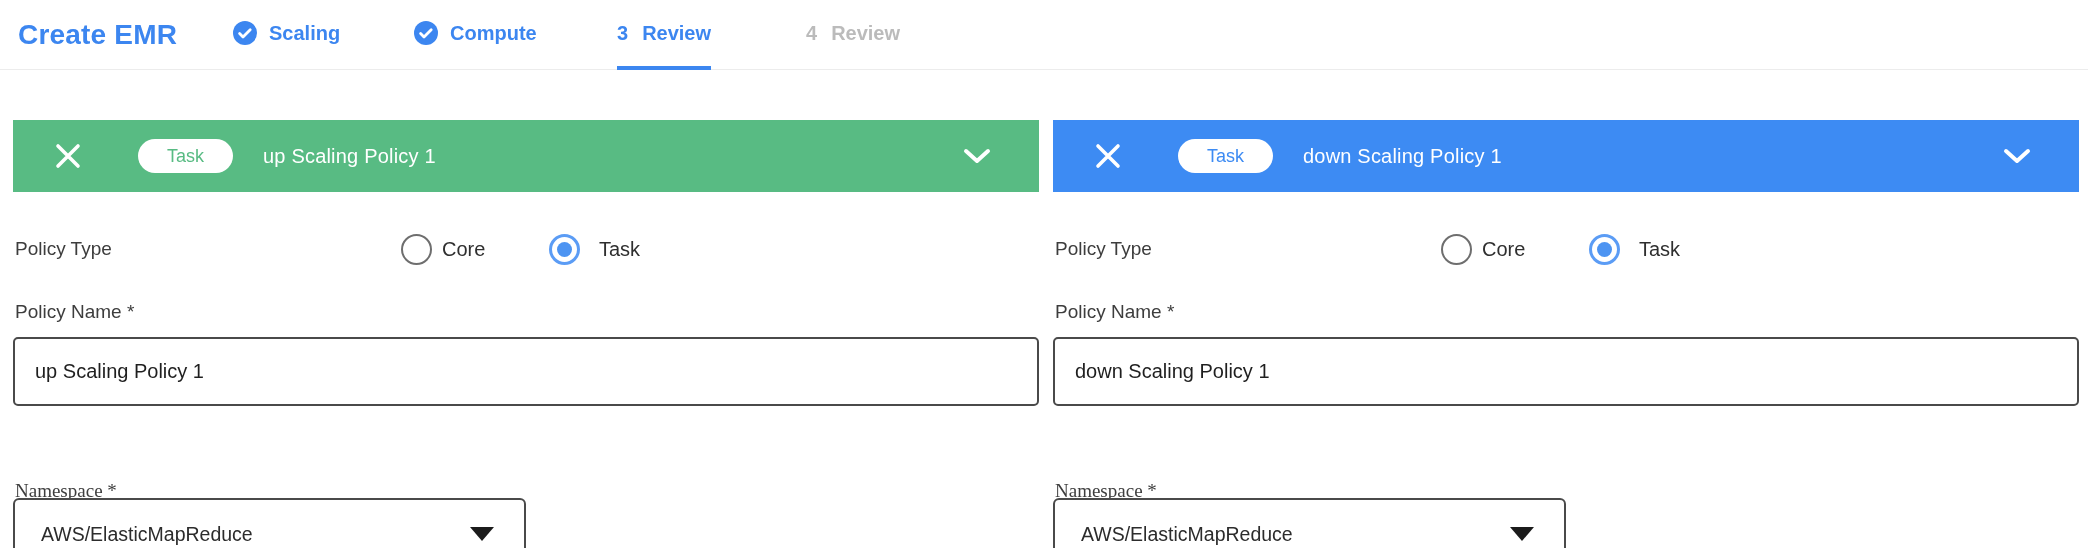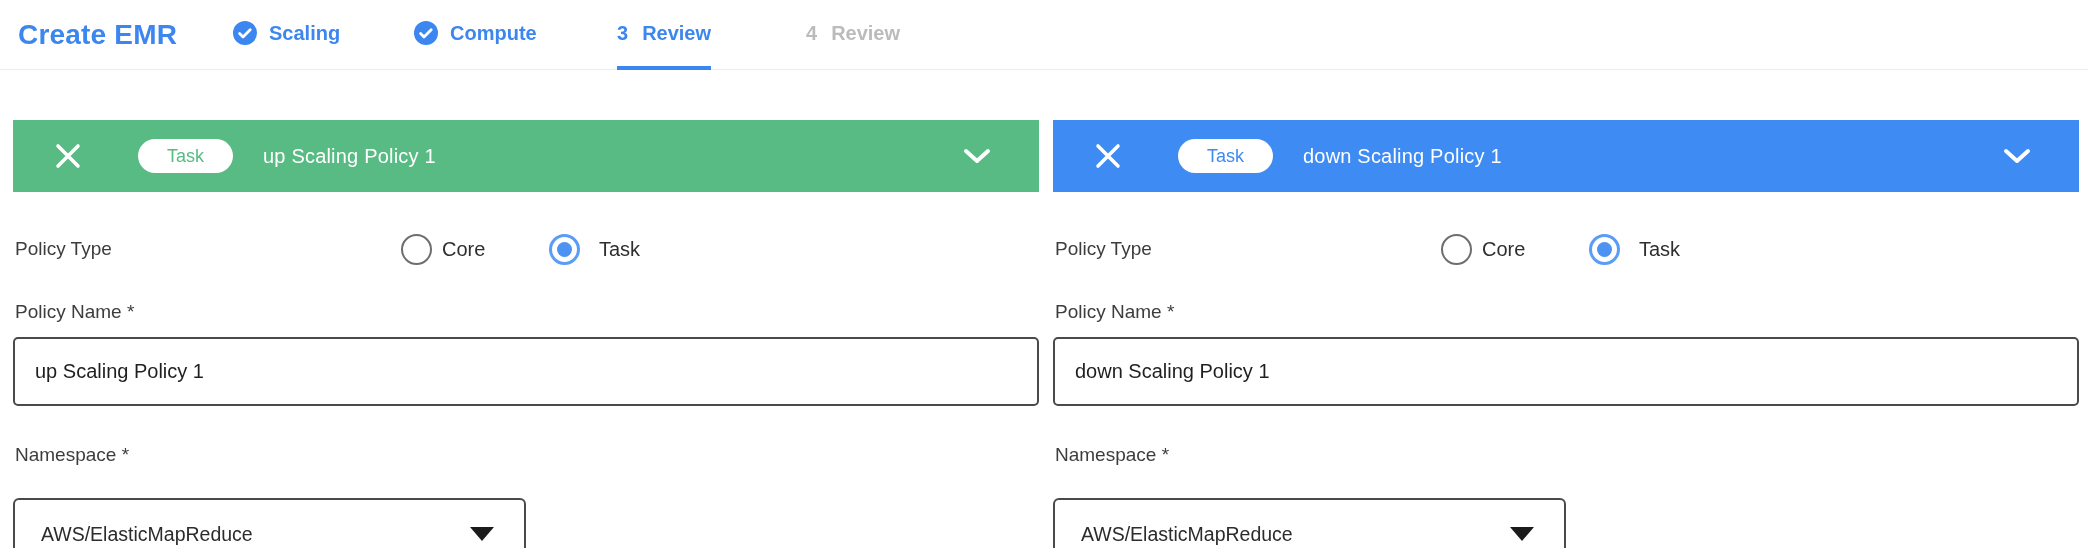--- a/index.html
+++ b/index.html
@@ -112,21 +112,21 @@
   .text-input {
     position: absolute; left: 0; top: 217px;
     width: 1026px; height: 69px;
     border: 2px solid #4a4a4a; border-radius: 5px;
     padding: 0 20px;
     font-family: "Liberation Sans", sans-serif;
     font-size: 20px; color: #1f1f1f;
     background: #fff; outline: none;
   }
 
-  .ns-label { top: 324px; }
+  .ns-label { top: 360px; font-family: Liberation Serif, serif; }
   .select-box {
     position: absolute; left: 0; top: 378px;
     width: 513px; height: 72px;
     border: 2px solid #4a4a4a; border-radius: 6px;
     background: #fff;
     display: flex; align-items: center;
     padding: 0 30px 0 26px;
     cursor: pointer;
   }
   .select-value { font-size: 19.5px; color: #2c2c2c; }

